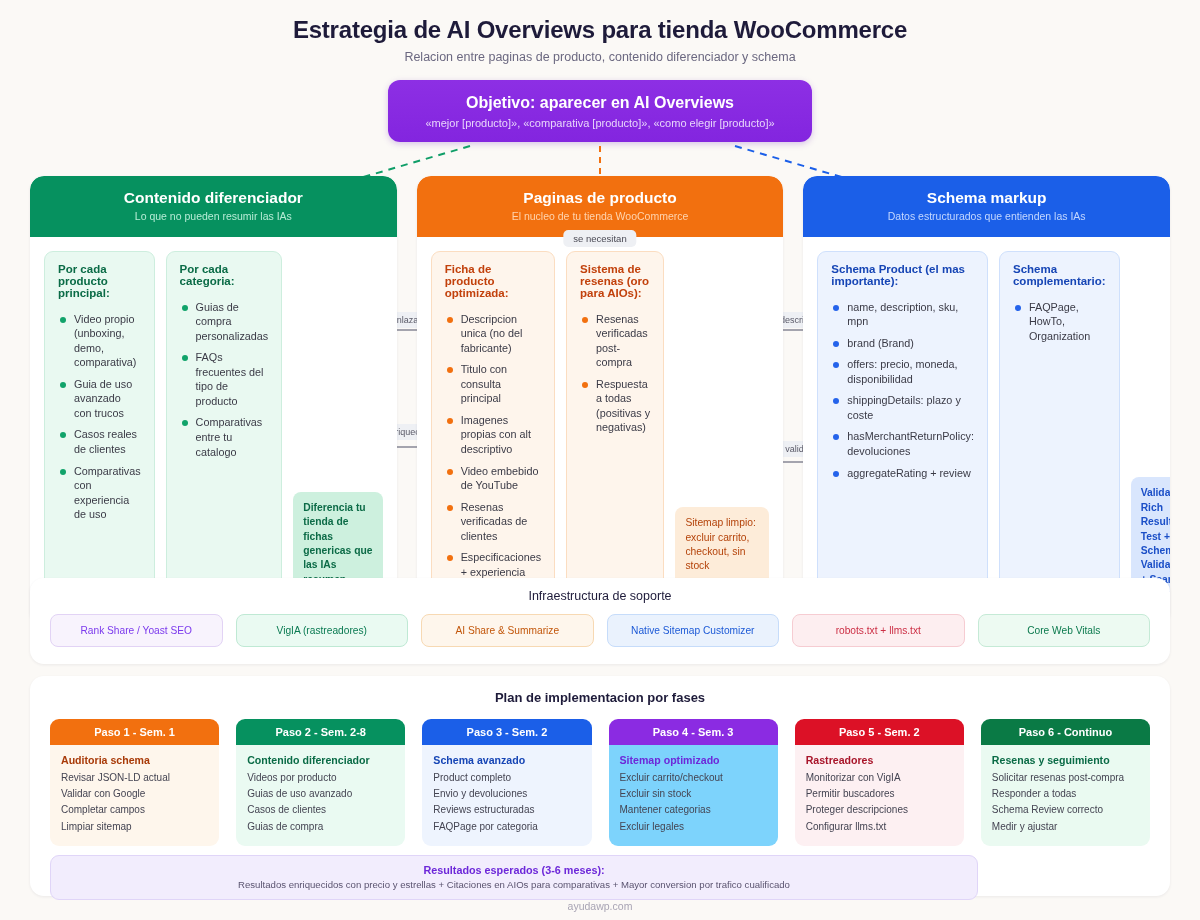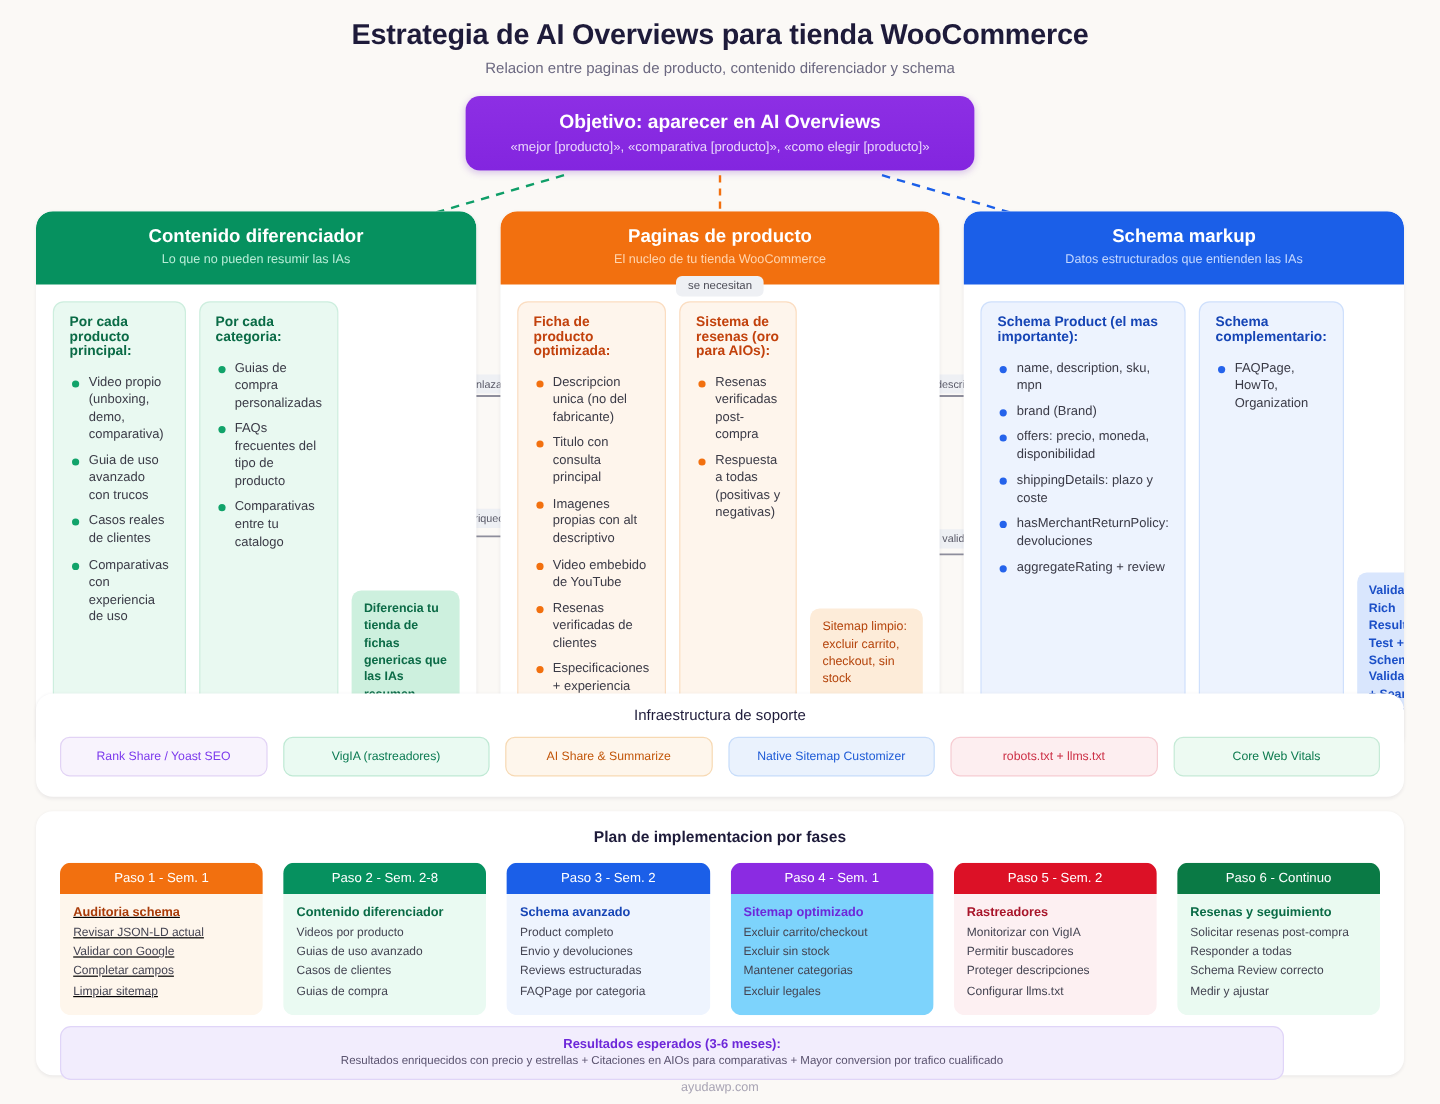--- a/index.html
+++ b/index.html
@@ -170,30 +170,30 @@
     width: 1140px; height: 220px;
     background: #fff;
     border-radius: 14px;
     box-shadow: 0 1px 3px rgba(30,27,58,.07);
     padding: 14px 20px 12px;
   }
   .plan h2 { text-align: center; font-size: 13px; color: #1e1b3a; font-weight: bold; }
   .steps { display: flex; gap: 17px; margin-top: 14px; position: relative; }
   .step { flex: 1; border-radius: 9px; overflow: hidden; position: relative; }
   .step-head {
-    text-align: center; color: #fff; font-size: 11px; font-weight: normal;
+    text-align: center; color: #fff; font-size: 11px; font-weight: bold;
     padding: 7px 2px;
   }
   .step-body { padding: 9px 11px 11px; }
   .step-body .st-title { font-size: 10.6px; font-weight: bold; margin-bottom: 4px; }
   .step-body .st-item { font-size: 10px; color: #444452; line-height: 1.62; }
 
   .expected {
     position: absolute; left: 50px; top: 855px;
-    width: 1020px;
+    width: 928px;
     background: #f2edfd;
     border: 1px solid #e0d5f8;
     border-radius: 9px;
     padding: 8px 10px 9px;
     text-align: center;
   }
   .expected .ex-title { font-size: 10.8px; font-weight: bold; color: #6d28d9; }
   .expected .ex-sub { font-size: 9.6px; color: #5b5470; margin-top: 3px; }
 
   .footer {
@@ -332,21 +332,21 @@
       <div class="chip" style="background: rgb(237, 250, 242); border-color: rgb(197, 234, 214); color: rgb(12, 122, 78);">Core Web Vitals</div>
     </div>
   </div>
 
   <div class="plan">
     <h2>Plan de implementacion por fases</h2>
     <div class="steps">
 
       <div class="step">
         <div class="step-head" style="background: rgb(242, 112, 15);">Paso 1 - Sem. 1</div>
-        <div class="step-body" style="background: rgb(254, 246, 236); text-decoration: underline;">
+        <div class="step-body" style="background: rgb(254, 246, 236);">
           <div class="st-title" style="color: rgb(168, 58, 8);">Auditoria schema</div>
           <div class="st-item">Revisar JSON-LD actual</div>
           <div class="st-item">Validar con Google</div>
           <div class="st-item">Completar campos</div>
           <div class="st-item">Limpiar sitemap</div>
         </div>
 
       </div>
 
       <div class="step">
@@ -367,21 +367,21 @@
           <div class="st-title" style="color: rgb(22, 69, 181);">Schema avanzado</div>
           <div class="st-item">Product completo</div>
           <div class="st-item">Envio y devoluciones</div>
           <div class="st-item">Reviews estructuradas</div>
           <div class="st-item">FAQPage por categoria</div>
         </div>
 
       </div>
 
       <div class="step">
-        <div class="step-head" style="background: rgb(139, 43, 226);">Paso 4 - Sem. 1</div>
+        <div class="step-head" style="background: rgb(139, 43, 226);">Paso 4 - Sem. 3</div>
         <div class="step-body" style="background: #7dd3fc;">
           <div class="st-title" style="color: rgb(109, 40, 217);">Sitemap optimizado</div>
           <div class="st-item">Excluir carrito/checkout</div>
           <div class="st-item">Excluir sin stock</div>
           <div class="st-item">Mantener categorias</div>
           <div class="st-item">Excluir legales</div>
         </div>
 
       </div>
 

